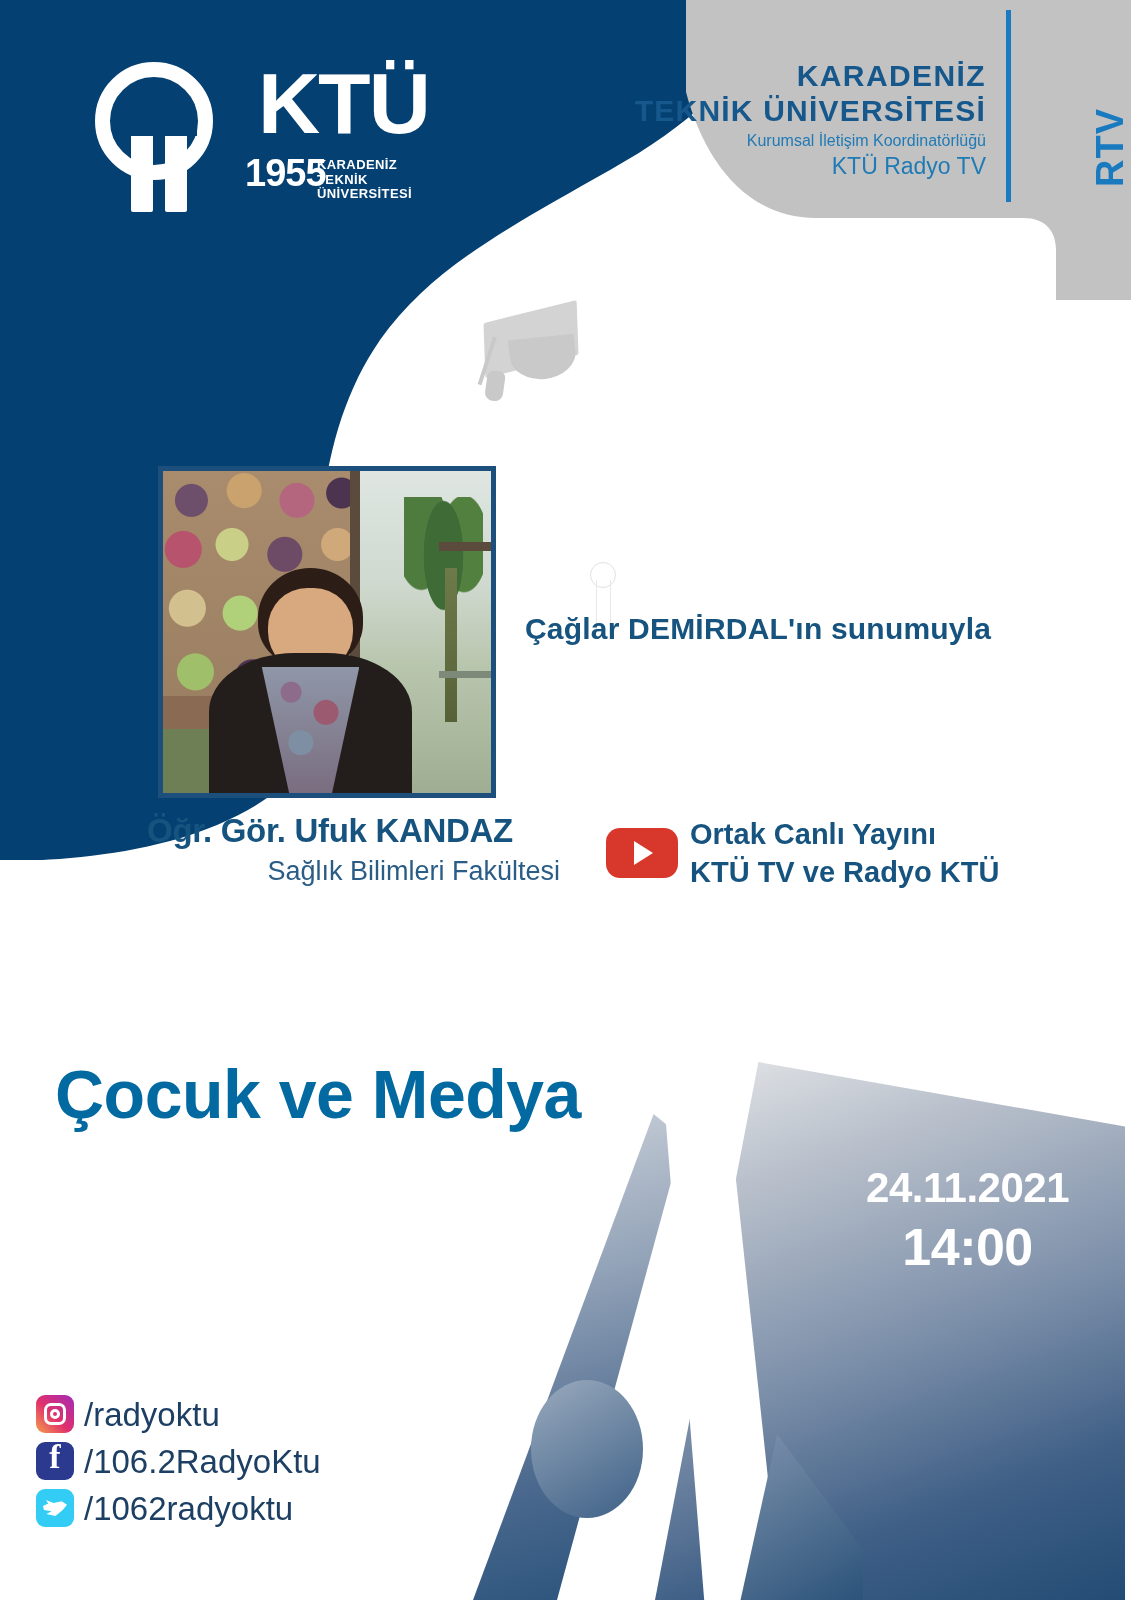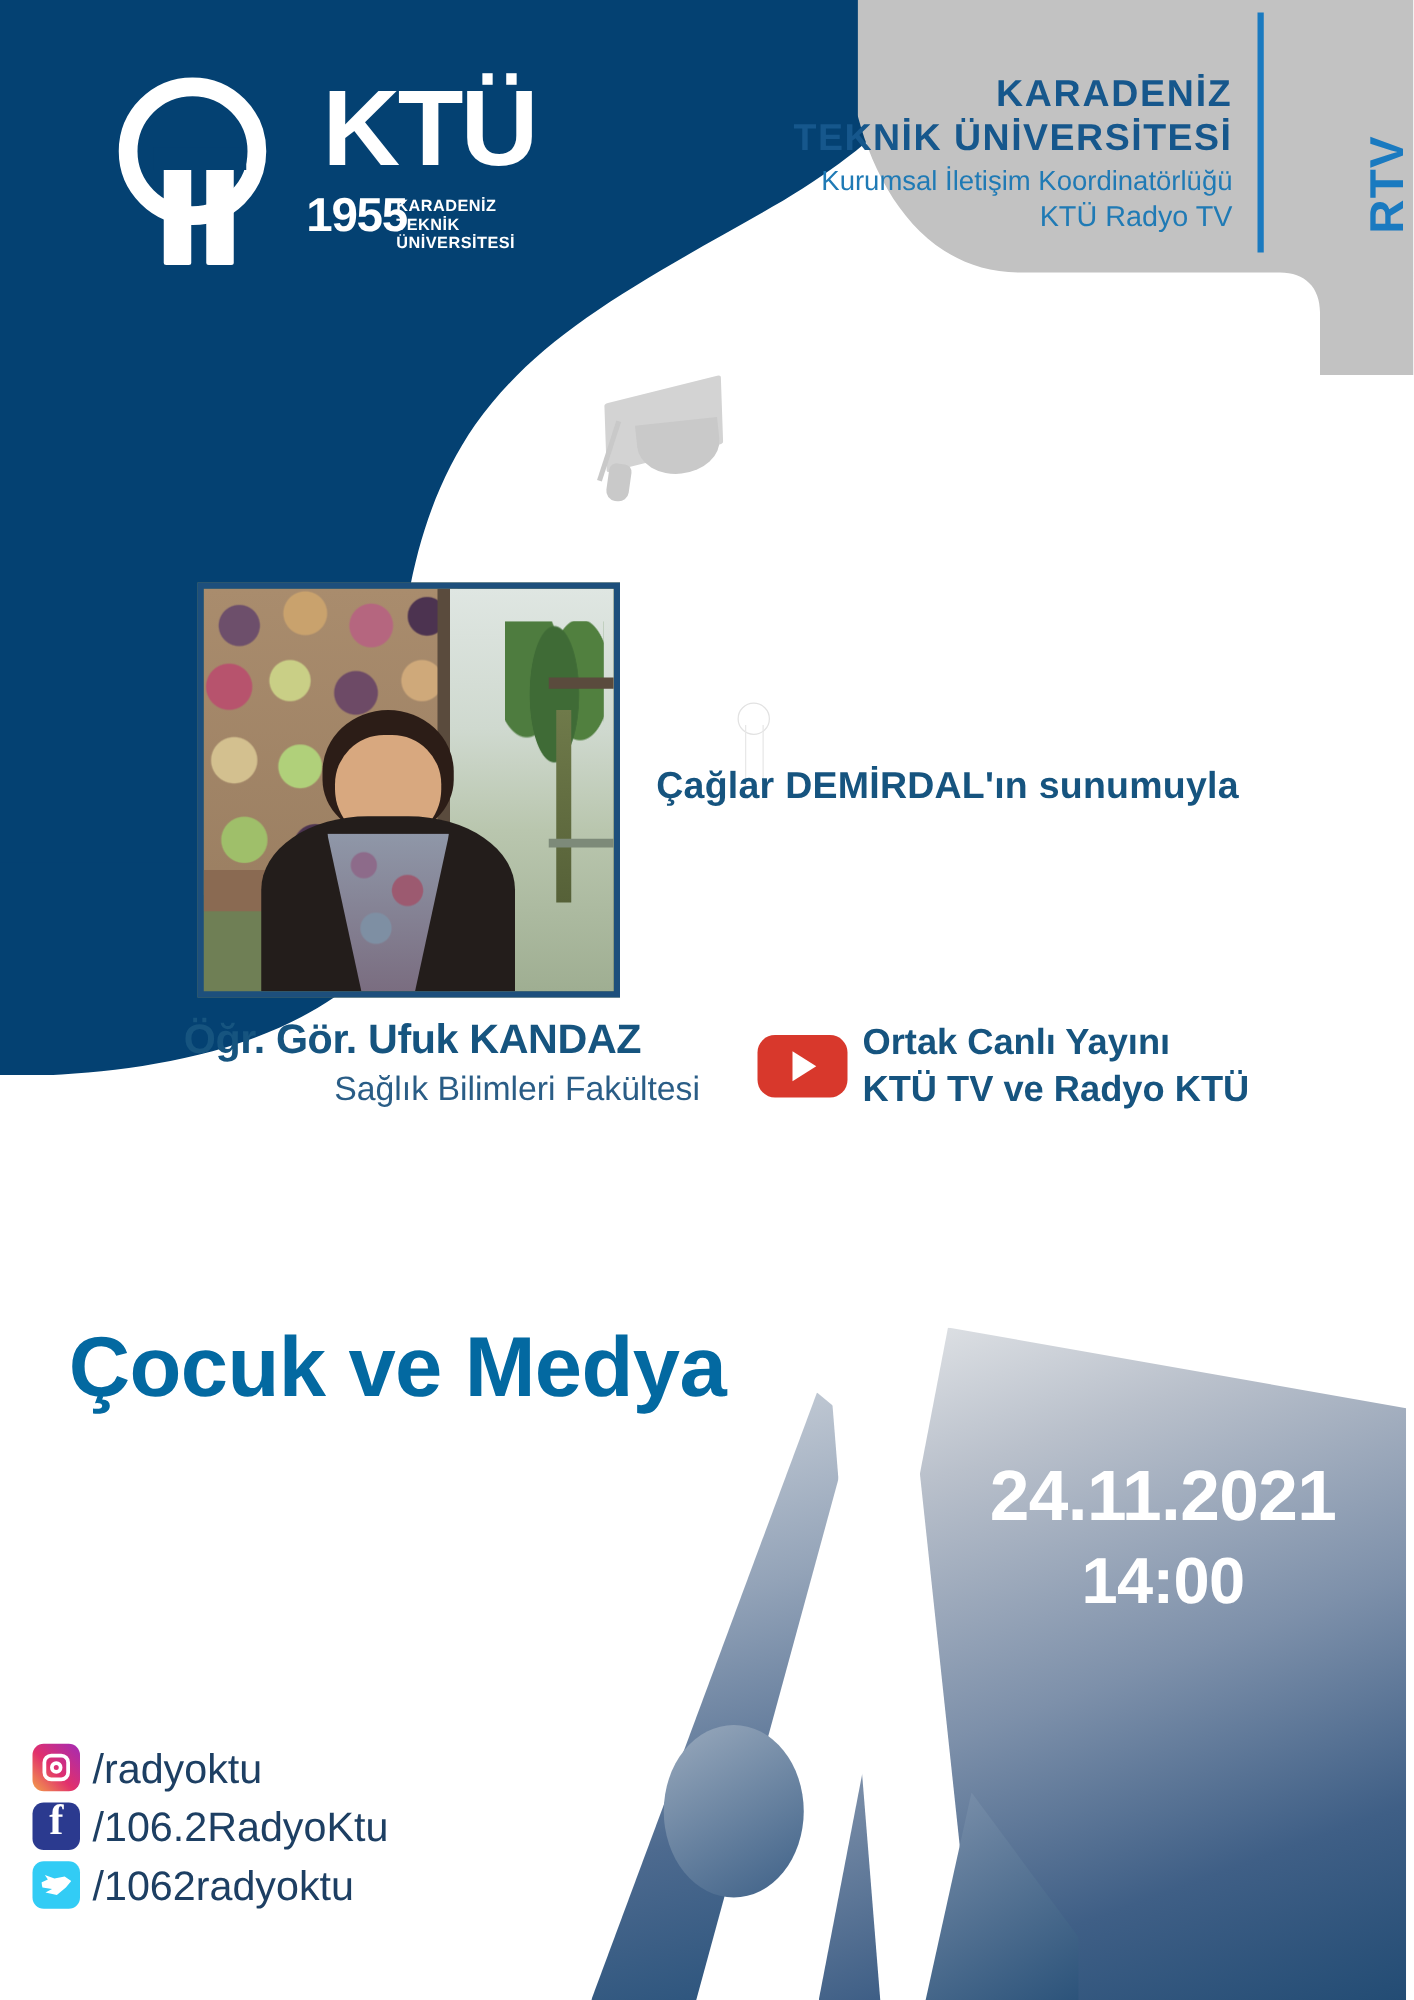--- a/index.html
+++ b/index.html
@@ -88,21 +88,21 @@
     letter-spacing:.4px;
   }
 
   
   .hdr-text{
     position:absolute; right:145px; top:58px;
     text-align:right; color:#0f5c96;
   }
   .hdr-l1{ font-size:30px; font-weight:bold; letter-spacing:1.4px; line-height:1.18; color:#16578c;}
   .hdr-l2{ font-size:30px; font-weight:bold; letter-spacing:1.2px; line-height:1.18; color:#16578c;}
-  .hdr-l3{ font-size:22px; font-weight:normal; line-height:1.3; color:#1f7ab5; margin-top:2px;margin-left:46px;}
+  .hdr-l3{ font-size:16px; font-weight:normal; line-height:1.3; color:#1f7ab5; margin-top:2px;margin-left:46px;}
   .hdr-l4{ font-size:23px; font-weight:normal; line-height:1.3; color:#1f7ab5;}
 
   .hdr-divider{
     position:absolute; right:120px; top:10px;
     width:5px; height:192px; background:#1a7ac0;
   }
   .rtv{
     position:absolute; right:42px; top:108px;
     font-size:38px; font-weight:bold; color:#1a7ac0;
     transform:rotate(-90deg); transform-origin:right top;
@@ -316,26 +316,26 @@
     background:#ffffff;
     -webkit-clip-path: polygon(0 0, 52% 0, 100% 100%, 36% 100%);
     clip-path: polygon(0 0, 52% 0, 100% 100%, 36% 100%);
   }
 
   .datetime{
     position:absolute; right:62px; top:1162px;
     text-align:center; color:#ffffff;
     font-weight:bold;
   }
-  .date{ font-size:57px; letter-spacing:-.5px; line-height:1.25;}
+  .date{ font-size:42px; letter-spacing:-.5px; line-height:1.25;}
   .time{ font-size:52px; letter-spacing:-.5px; line-height:1.25;}
 
   
   .social{
-    position:absolute; left:26px; top:1392px;
+    position:absolute; left:36px; top:1392px;
   }
   .s-row{ display:flex; align-items:center; height:44px; margin-bottom:3px;}
   .s-ico{ width:38px; height:38px; border-radius:9px; position:relative; flex:0 0 38px;}
   .s-label{
     margin-left:10px; font-size:33px; color:#1d3f63; line-height:1;
     font-weight:normal;
   }
   .ig{ background:linear-gradient(45deg,#f3a04a 0%, #e1306c 45%, #a32bb5 100%); }
   .ig:before{
     content:""; position:absolute; left:8px; top:8px; width:22px; height:22px;

